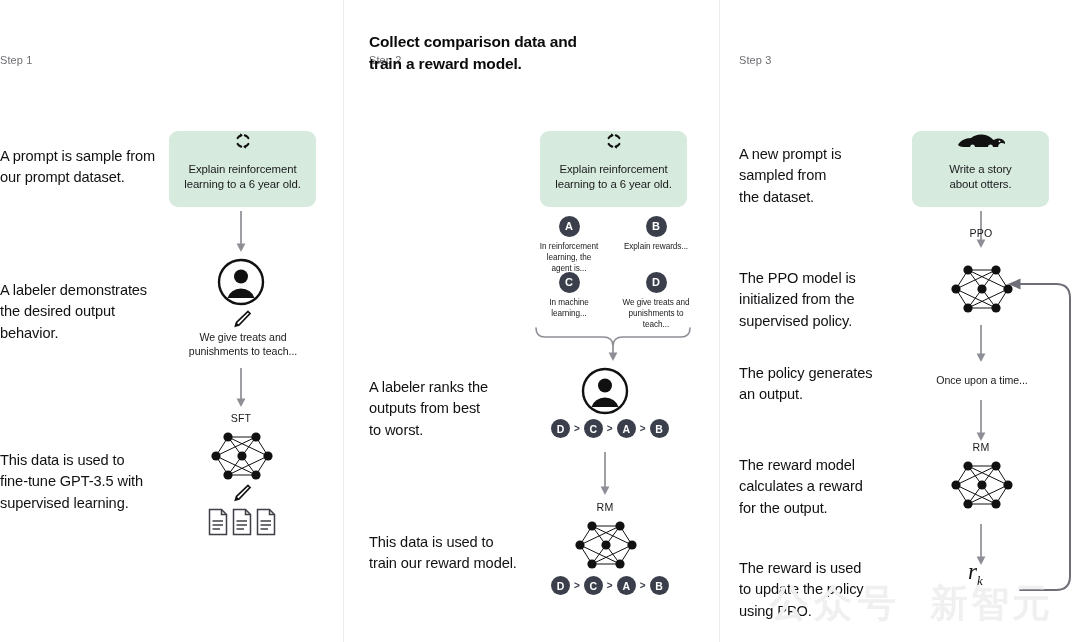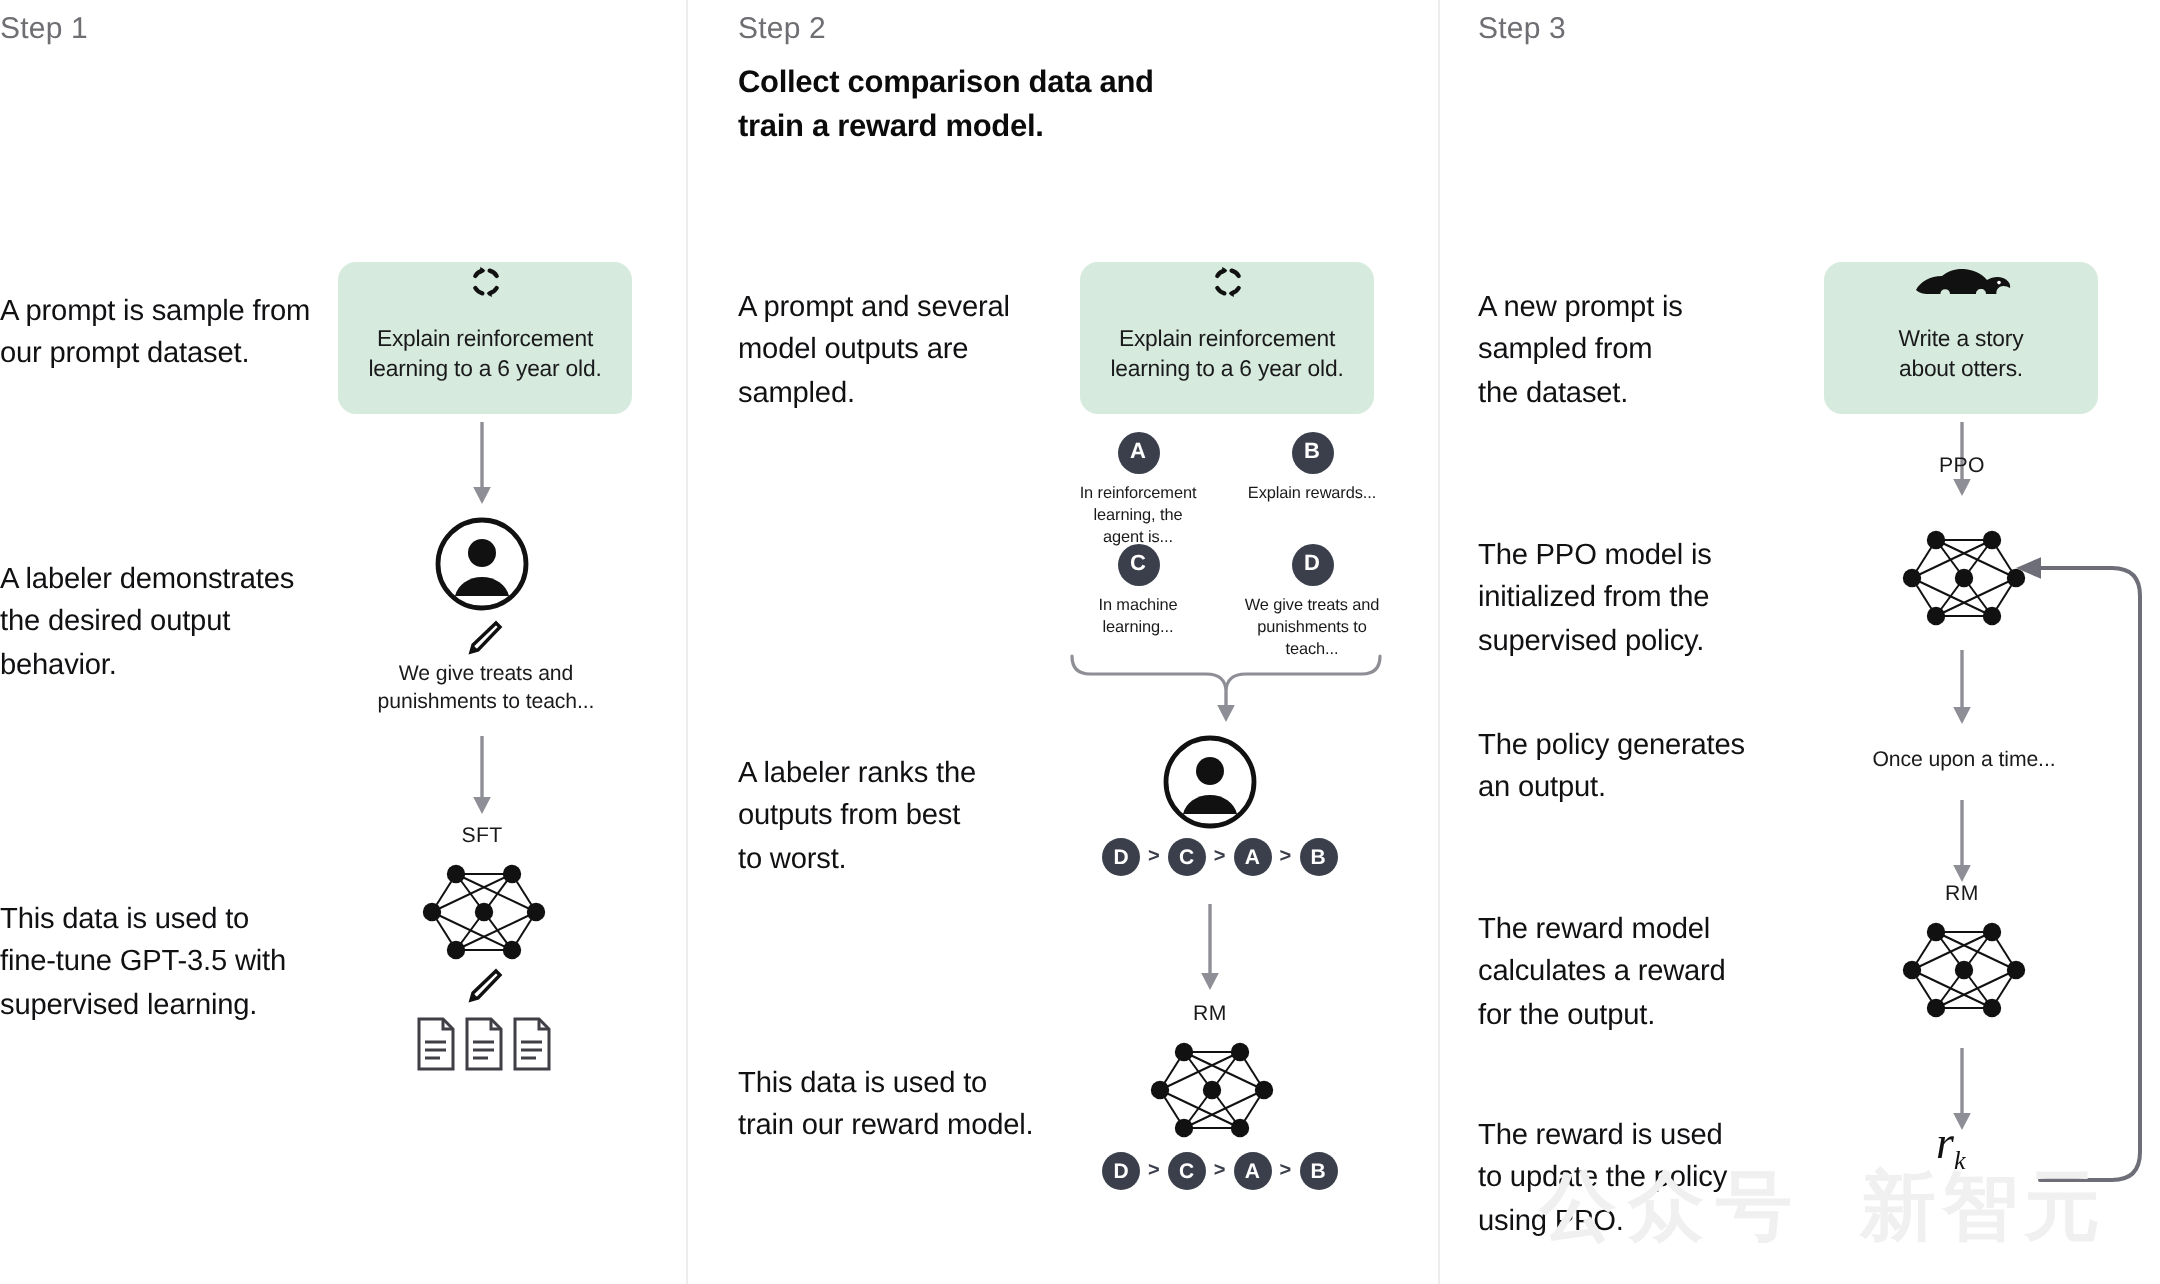--- a/index.html
+++ b/index.html
@@ -18,22 +18,22 @@
   .col-3 { left: 720px; width: 360px; }
 
   .divider {
     position: absolute; top: 0; width: 1px; height: 642px;
     background: #eceded;
   }
   .div-1 { left: 343px; }
   .div-2 { left: 719px; }
 
   .step-label {
-    position: absolute; font-size: 15px; color: #6e6e73;
-    letter-spacing: .1px; font-weight: 400;
+    position: absolute; font-size: 11px; color: #6e6e73;
+    letter-spacing: .1px; font-weight: 400; margin-top: 48px;
   }
   .step-title {
     position: absolute; font-size: 15.5px; font-weight: 700;
     color: #0b0b0b; line-height: 1.42; letter-spacing: -.15px;
   }
   .body-text {
     position: absolute; font-size: 14.6px; font-weight: 400;
     color: #111114; line-height: 1.47; letter-spacing: -.1px;
   }
 
@@ -246,23 +246,20 @@
     </div>
   </div>
 
   <div class="col col-2">
 
     <div class="step-label" style="left:25px; top:6px;">Step 2</div>
 
     <div class="step-title" style="left:25px; top:31px; width:340px; white-space:pre-line;">Collect comparison data and
 train a reward model.</div>
 
-    <div class="body-text" style="left:25px; top:144px; width:165px; white-space:pre-line;">A prompt and several
-model outputs are
-sampled.</div>
 
     <div class="body-text" style="left:25px; top:377px; width:165px; white-space:pre-line;">A labeler ranks the
 outputs from best
 to worst.</div>
 
     <div class="body-text" style="left:25px; top:532px; width:190px; white-space:pre-line;">This data is used to
 train our reward model.</div>
 
     <div class="prompt-card" style="left:196px; top:131px; width:147px; height:76px;">
       <span class="card-icon">

